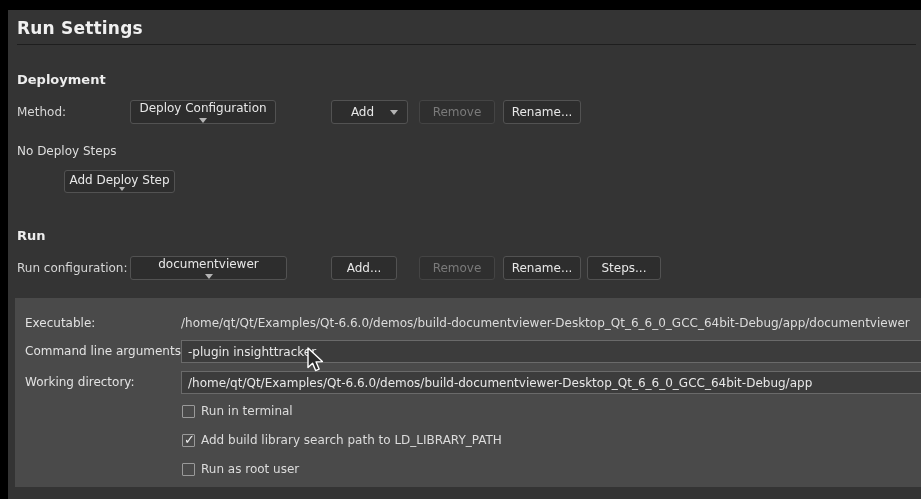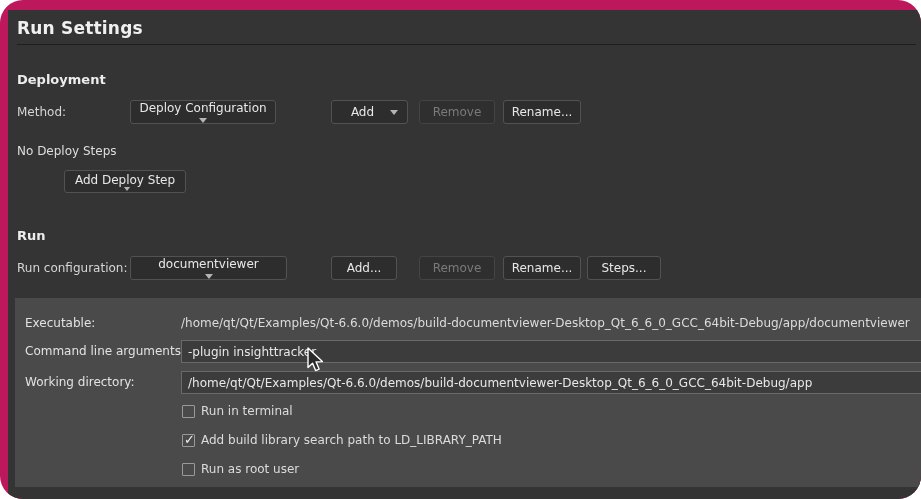--- a/index.html
+++ b/index.html
@@ -1,19 +1,19 @@
 <!DOCTYPE html>
 <html><head>
 <meta charset="utf-8">
 <style>
   * { margin:0; padding:0; box-sizing:border-box; }
   html,body { width:921px; height:499px; overflow:hidden; }
   body { font-family:"DejaVu Sans","Liberation Sans",sans-serif; }
 
-  .screen { position:relative; width:921px; height:499px; background:#be185d; overflow:hidden;border-radius:23px; }
+  .screen { position:relative; width:921px; height:499px; background:#000000; overflow:hidden; }
   .main-panel { position:absolute; left:8px; top:10px; right:0; bottom:0; background:#343434; }
 
   .page-title { position:absolute; left:9px; top:8px; font-size:17px; font-weight:bold; color:#f0f0f0; letter-spacing:0.2px; }
   .title-sep { position:absolute; left:9px; right:5px; top:34px; height:1px; background:#1e1e1e; }
 
   .section-header { position:absolute; left:9px; font-size:13px; font-weight:bold; color:#ededed; }
   .form-label { position:absolute; font-size:12px; color:#d6d6d6; white-space:nowrap; }
 
   .btn, .combo {
     position:absolute; height:24px; display:flex; align-items:center;
@@ -65,21 +65,21 @@
     </div>
     <div class="btn disabled" style="left:363px; top:90px; width:76px;">
       <span>Remove</span>
     </div>
     <div class="btn" style="left:447px; top:90px; width:78px;">
       <span>Rename...</span>
     </div>
 
     <div class="form-label" style="left:9px; top:134px; color:#dedede;">No Deploy Steps</div>
 
-    <div class="btn" style="left:8px; top:160px; width:122px; height:23px;">
+    <div class="btn" style="left:8px; top:160px; width:111px; height:23px;">
       <span>Add Deploy Step</span>
       <span class="arrow-down small"></span>
     </div>
 
     <div class="section-header" style="top:218px;">Run</div>
 
     <div class="form-label" style="left:9px; top:251px;">Run configuration:</div>
     <div class="combo" style="left:122px; top:246px; width:157px;text-align:center;">
       <span>documentviewer</span>
       <span class="arrow-down"></span>

